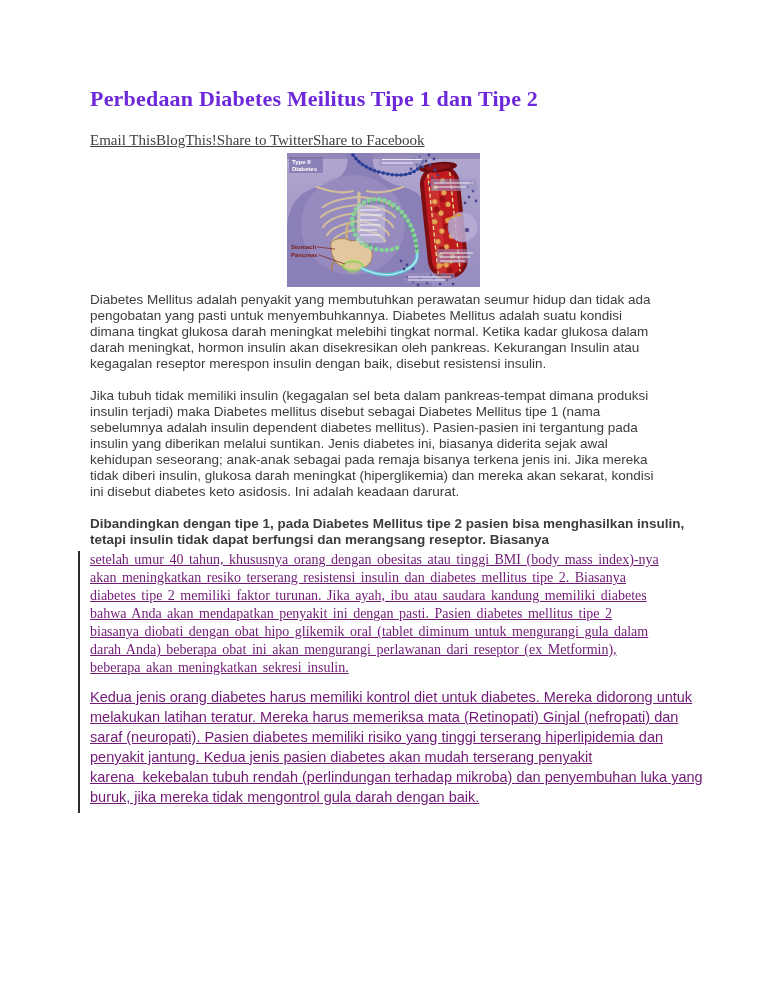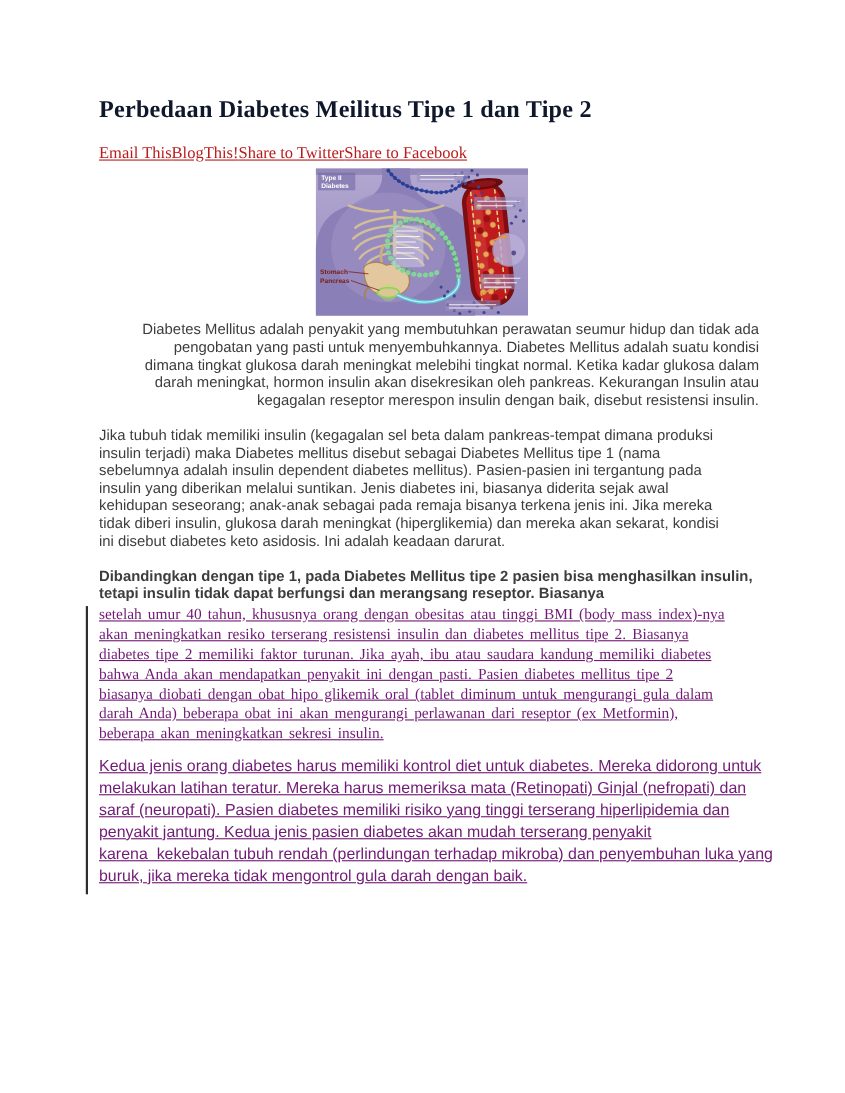--- a/index.html
+++ b/index.html
@@ -3,33 +3,33 @@
 <meta charset="utf-8">
 <style>
   html,body { margin:0; padding:0; background:#ffffff; }
   .page {
     position:relative; width:768px; height:994px; background:#ffffff;
     font-family:"Liberation Sans", sans-serif; overflow:hidden;
   }
   .content { position:absolute; left:90px; top:0; width:600px; }
 
   .doc-title {
-    margin:86px 0 0 0; color:#0f172a;
+    margin:86px 0 0 0; color:#6d28d9;
     font:bold 22px/26px "Liberation Serif", serif;
     letter-spacing:.2px; white-space:pre;
   }
   .share-row { margin-top:20px; font:15px/16px "Liberation Serif", serif; }
-  .share-row a { color:#b91c1c; text-decoration:underline; cursor:pointer; }
+  .share-row a { color:#404040; text-decoration:underline; cursor:pointer; }
 
   .figure-wrap { margin:5px 0 0 197px; width:193px; height:134px; }
   .figure-wrap svg { display:block; }
 
   .para { margin:0; color:#3d3d3d; font:13.5px/16px "Liberation Sans", sans-serif; }
   .para .ln { white-space:pre; }
-  .p1 { margin-top:5px;text-align:right; }
+  .p1 { margin-top:5px; }
   .p2 { margin-top:16px; }
   .p3 { margin-top:16px;font-weight:bold; }
 
   .quote {
     margin:3px 0 0 -12px; padding:0 0 6px 10px;
     border-left:2px solid #2e2e2e;
   }
   .quote .ln { white-space:pre; text-decoration:underline; color:#701a75; }
   .quote-serif .ln {
     font:14px/18px "Liberation Serif", serif; word-spacing:2px;

